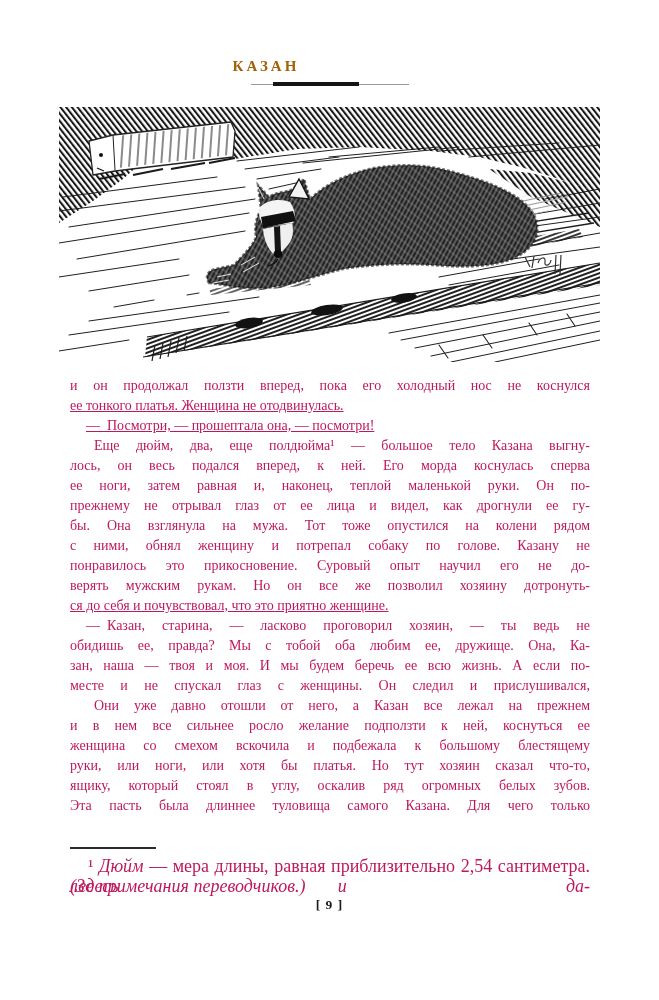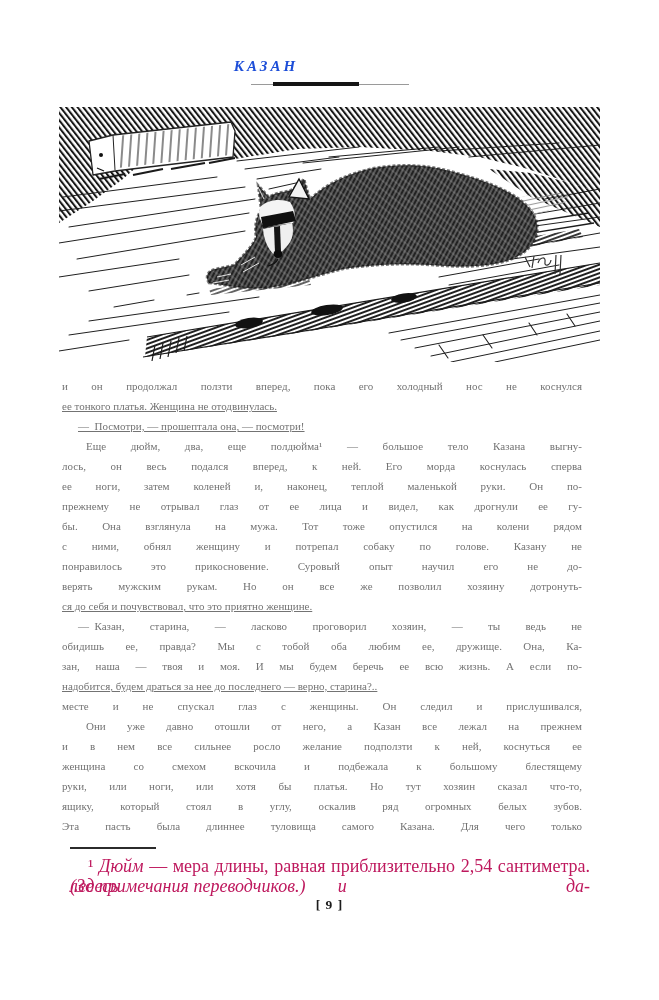--- a/index.html
+++ b/index.html
@@ -3,29 +3,29 @@
 <meta charset="utf-8">
 <style>
   html,body{margin:0;padding:0;background:#ffffff;}
   .page{
     position:relative;width:659px;height:1000px;background:#ffffff;
     font-family:"Liberation Serif","DejaVu Serif",serif;color:#1f1f1f;
     overflow:hidden;
   }
   .running-head{
     position:absolute;top:56px;left:0;width:532px;text-align:center;
-    font-weight:bold;font-size:15px;letter-spacing:3px;color:#1d4ed8;line-height:20px;font-style:italic;
+    font-weight:bold;font-size:15px;letter-spacing:3px;color:#a16207;line-height:20px;
   }
   .rule{position:absolute;top:82px;left:50%;transform:translateX(-50%);width:158px;height:5px;}
   .rule .thin{position:absolute;top:2px;left:0;width:158px;height:1px;background:#9a9a9a;}
   .rule .thick{position:absolute;top:0;left:22px;width:86px;height:4px;background:#151515;}
   .illustration{position:absolute;left:59px;top:107px;width:541px;height:255px;}
   .body-text{
-    position:absolute;left:62px;top:376px;width:520px;
-    font-size:11px;line-height:20px;color:#737373;
+    position:absolute;left:70px;top:376px;width:520px;
+    font-size:14px;line-height:20px;color:#be185d;
   }
   .line{text-align:justify;text-align-last:justify;height:20px;}
   .line.end{text-align-last:left;text-decoration:underline;}
   .line.ind{text-indent:24px;}
   .line.dlg{text-indent:16px;}
   .fn-sep{position:absolute;left:70px;top:847px;width:86px;height:2px;background:#2b2b2b;}
   .footnote{
     position:absolute;left:70px;top:856px;width:520px;
     font-size:18px;line-height:20px;color:#be185d;
   }
@@ -143,31 +143,30 @@
 
     <path d="M466,150 l5,10 m4,-11 l-2,12 m6,-5 c2,-6 8,-7 7,-1 c-1,5 5,4 6,-2 m5,-5 l-1,19 m6,-19 l-1,19" stroke="#333333" stroke-width="1.2" fill="none"></path>
   </svg>
 
   <div class="body-text">
       <div class="line">и он продолжал ползти вперед, пока его холодный нос не коснулся</div>
       <div class="line end">ее тонкого платья. Женщина не отодвинулась.</div>
       <div class="line dlg end">— Посмотри, — прошептала она, — посмотри!</div>
       <div class="line ind">Еще дюйм, два, еще полдюйма¹ — большое тело Казана выгну-</div>
       <div class="line">лось, он весь подался вперед, к ней. Его морда коснулась сперва</div>
-      <div class="line">ее ноги, затем коленей и, наконец, теплой маленькой руки. Он по-</div>
+      <div class="line">ее ноги, затем равная и, наконец, теплой маленькой руки. Он по-</div>
       <div class="line">прежнему не отрывал глаз от ее лица и видел, как дрогнули ее гу-</div>
       <div class="line">бы. Она взглянула на мужа. Тот тоже опустился на колени рядом</div>
       <div class="line">с ними, обнял женщину и потрепал собаку по голове. Казану не</div>
       <div class="line">понравилось это прикосновение. Суровый опыт научил его не до-</div>
       <div class="line">верять мужским рукам. Но он все же позволил хозяину дотронуть-</div>
       <div class="line end">ся до себя и почувствовал, что это приятно женщине.</div>
       <div class="line dlg">— Казан, старина, — ласково проговорил хозяин, — ты ведь не</div>
       <div class="line">обидишь ее, правда? Мы с тобой оба любим ее, дружище. Она, Ка-</div>
       <div class="line">зан, наша — твоя и моя. И мы будем беречь ее всю жизнь. А если по-</div>
-      <div class="line end">надобится, будем драться за нее до последнего — верно, старина?..</div>
       <div class="line">месте и не спускал глаз с женщины. Он следил и прислушивался,</div>
       <div class="line ind">Они уже давно отошли от него, а Казан все лежал на прежнем</div>
       <div class="line">и в нем все сильнее росло желание подползти к ней, коснуться ее</div>
       <div class="line">женщина со смехом вскочила и подбежала к большому блестящему</div>
       <div class="line">руки, или ноги, или хотя бы платья. Но тут хозяин сказал что-то,</div>
       <div class="line">ящику, который стоял в углу, оскалив ряд огромных белых зубов.</div>
       <div class="line">Эта пасть была длиннее туловища самого Казана. Для чего только</div>
     </div>
 
   <div class="fn-sep"></div>

